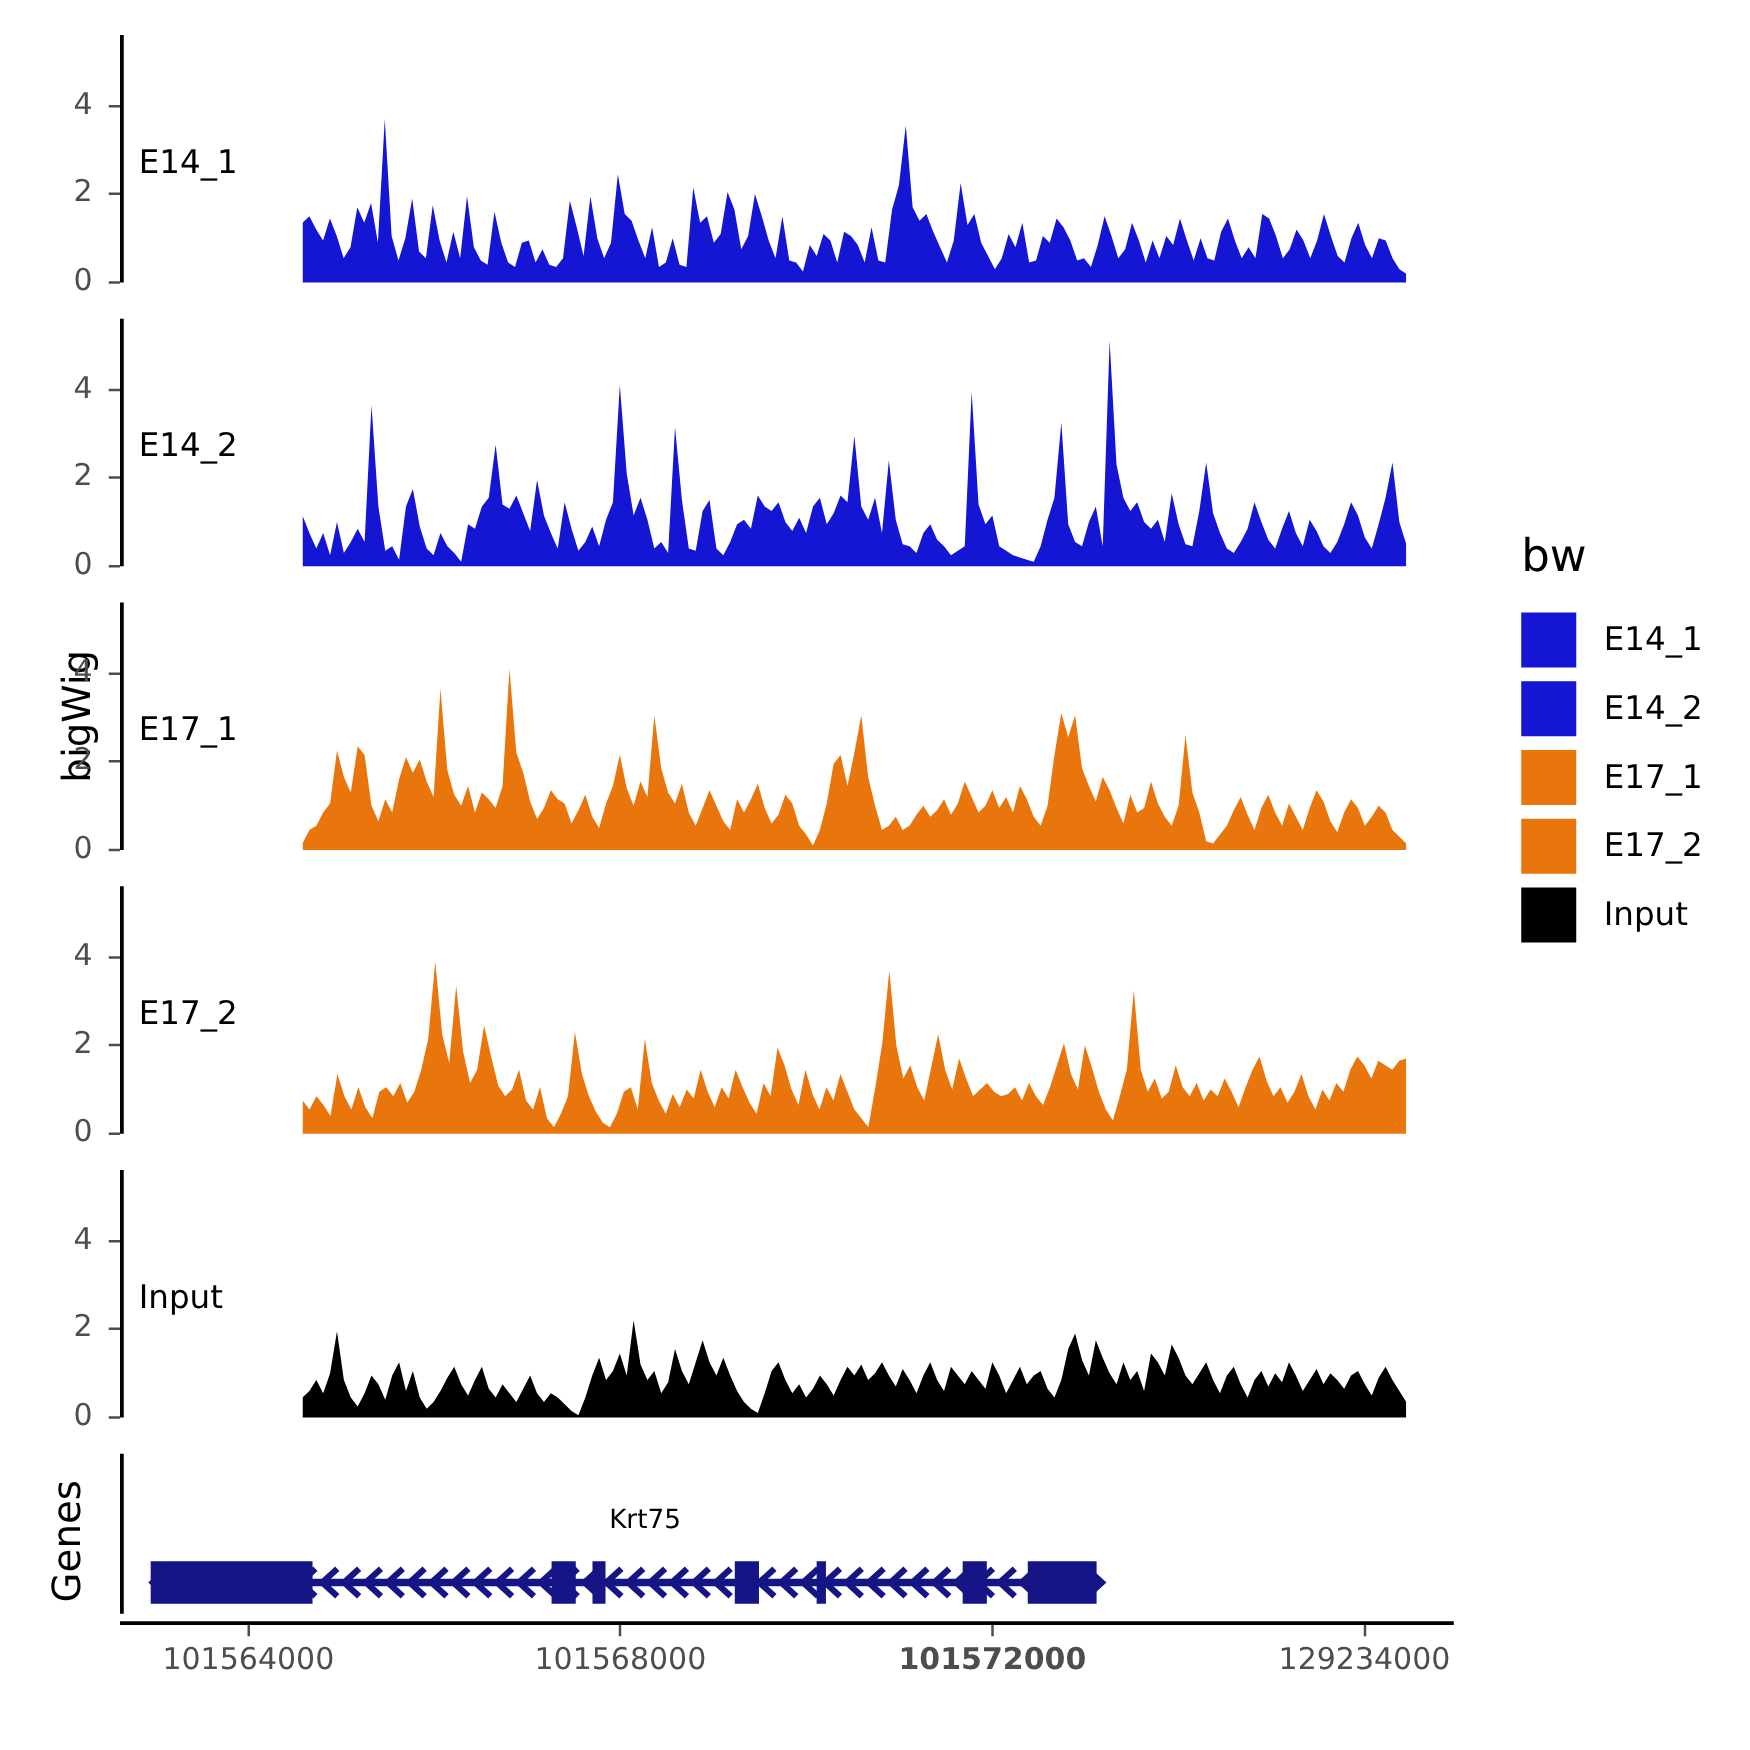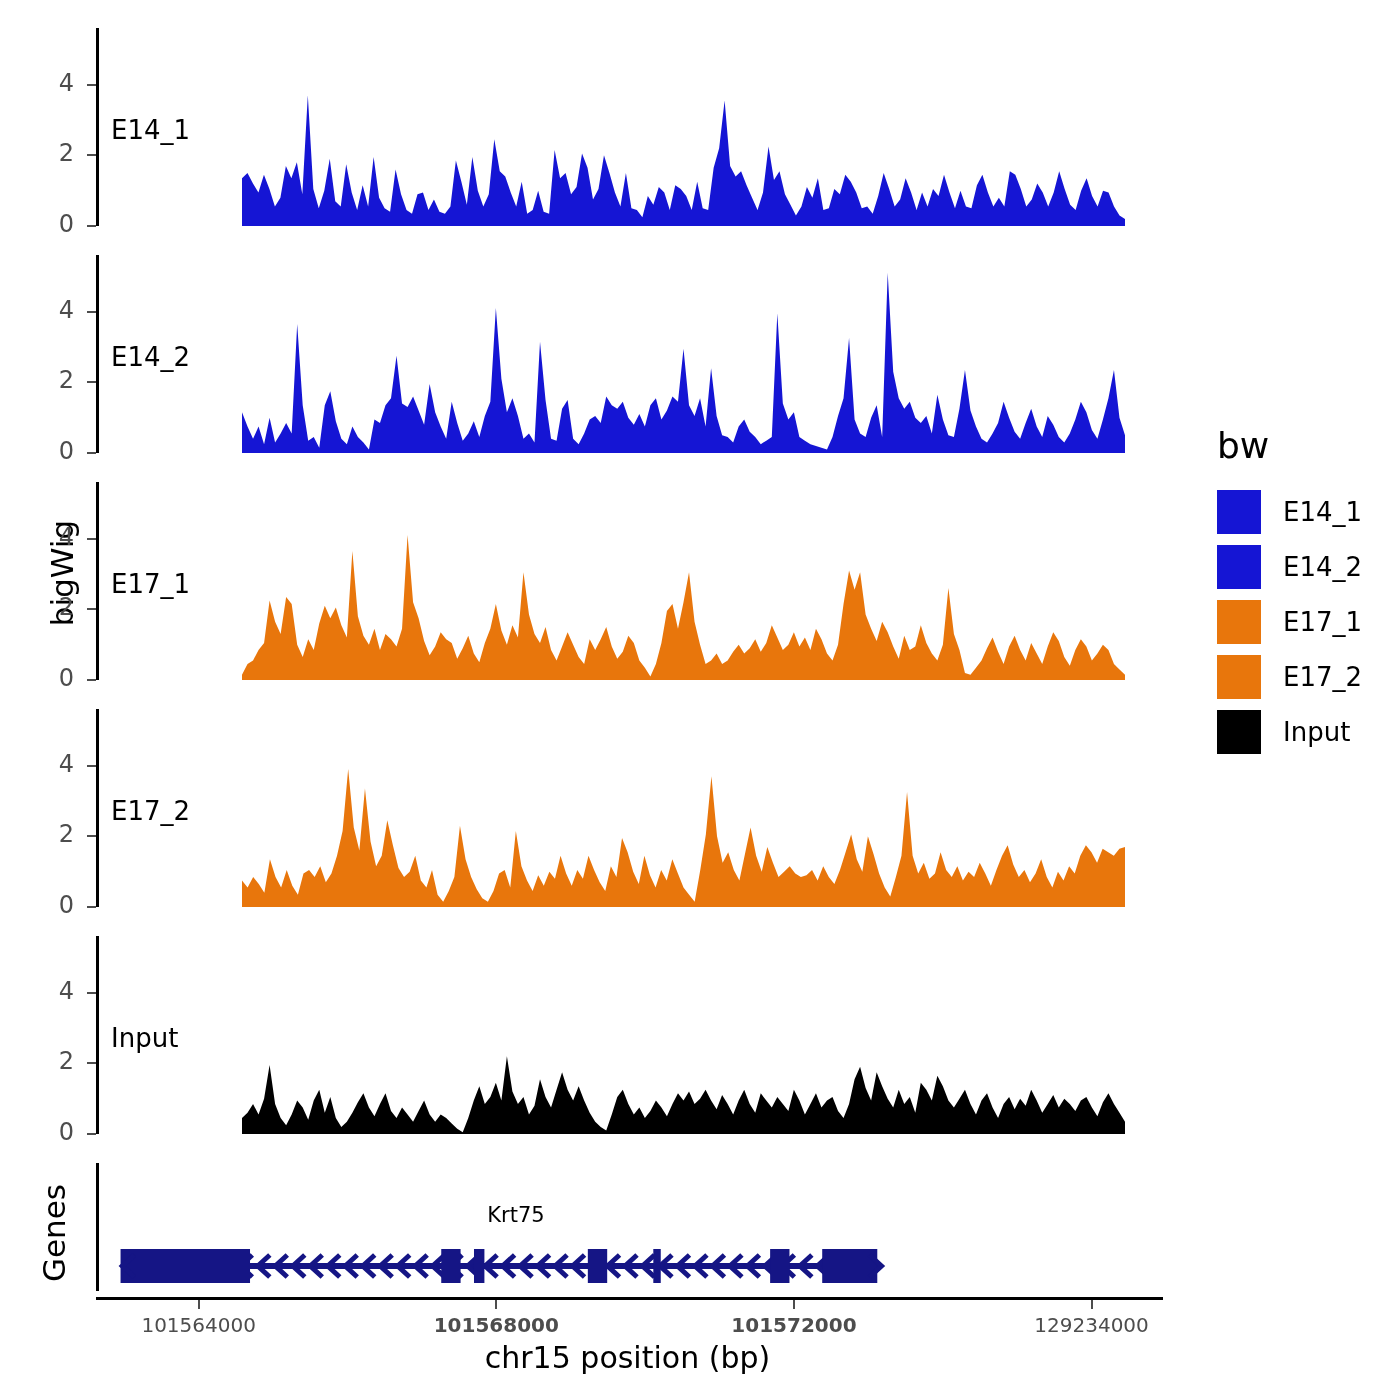--- a/index.html
+++ b/index.html
@@ -32,21 +32,21 @@
 
   .tick-label{
     position:absolute;
     font-size:24px;
     color:#4d4d4d;
     text-align:right;
     white-space:nowrap;
   }
   .xtick-label{
     position:absolute;
-    font-size:20px;
+    font-size:24px;
     color:#4d4d4d;
     text-align:center;
     white-space:nowrap;
   }
   .track-label{
     position:absolute;
     font-size:26px;
     color:#000;
     white-space:nowrap;
   }
@@ -75,21 +75,20 @@
     white-space:nowrap;
   }
 </style>
 </head>
 <body>
 
 <div id="root">
 
   <div class="axis-title" id="bigwig-axis-title">bigWig</div>
   <div class="axis-title" id="genes-axis-title">Genes</div>
-  <div class="axis-title" id="x-axis-title">chr15 position (bp)</div>
 
   <div id="panels">
       <div class="axis-line" style="left: 96px; top: 28px; height: 198px;"></div>
       <div class="tick-mark" style="left: 87px; top: 225px;"></div>
       <div class="tick-label" style="left: 16px; top: 210px; width: 58px;">0</div>
       <div class="tick-mark" style="left: 87px; top: 154.286px;"></div>
       <div class="tick-label" style="left: 16px; top: 139.286px; width: 58px;">2</div>
       <div class="tick-mark" style="left: 87px; top: 83.5714px;"></div>
       <div class="tick-label" style="left: 16px; top: 68.5714px; width: 58px;">4</div>
       <div class="track-label" style="left: 111px; top: 115.12px;">E14_1</div>
@@ -207,21 +206,21 @@
           <polyline points="869.5083682008368,92 881.5083682008368,103 869.5083682008368,114" fill="none" stroke="#151585" stroke-width="5"></polyline>
         </svg>
       </div>
     </div>
 
   <div id="x-axis-line" style="left: 96px; top: 1297px; width: 1067px;"></div>
   <div id="xticks">
       <div class="xtick-mark" style="left: 197.682px; top: 1300px;"></div>
       <div class="xtick-label" style="left: 88.682px; top: 1313px; width: 220px;">101564000</div>
       <div class="xtick-mark" style="left: 495.311px; top: 1300px;"></div>
-      <div class="xtick-label" style="left: 386.311px; top: 1313px; width: 220px; font-weight: bold;">101568000</div>
+      <div class="xtick-label" style="left: 386.311px; top: 1313px; width: 220px;">101568000</div>
       <div class="xtick-mark" style="left: 792.94px; top: 1300px;"></div>
       <div class="xtick-label" style="left: 683.94px; top: 1313px; width: 220px; font-weight: bold;">101572000</div>
       <div class="xtick-mark" style="left: 1090.57px; top: 1300px;"></div>
       <div class="xtick-label" style="left: 981.569px; top: 1313px; width: 220px;">129234000</div>
     </div>
 
   <div id="legend">
     <div id="legend-title">bw</div>
     <div id="legend-items">
         <div class="legend-row">

